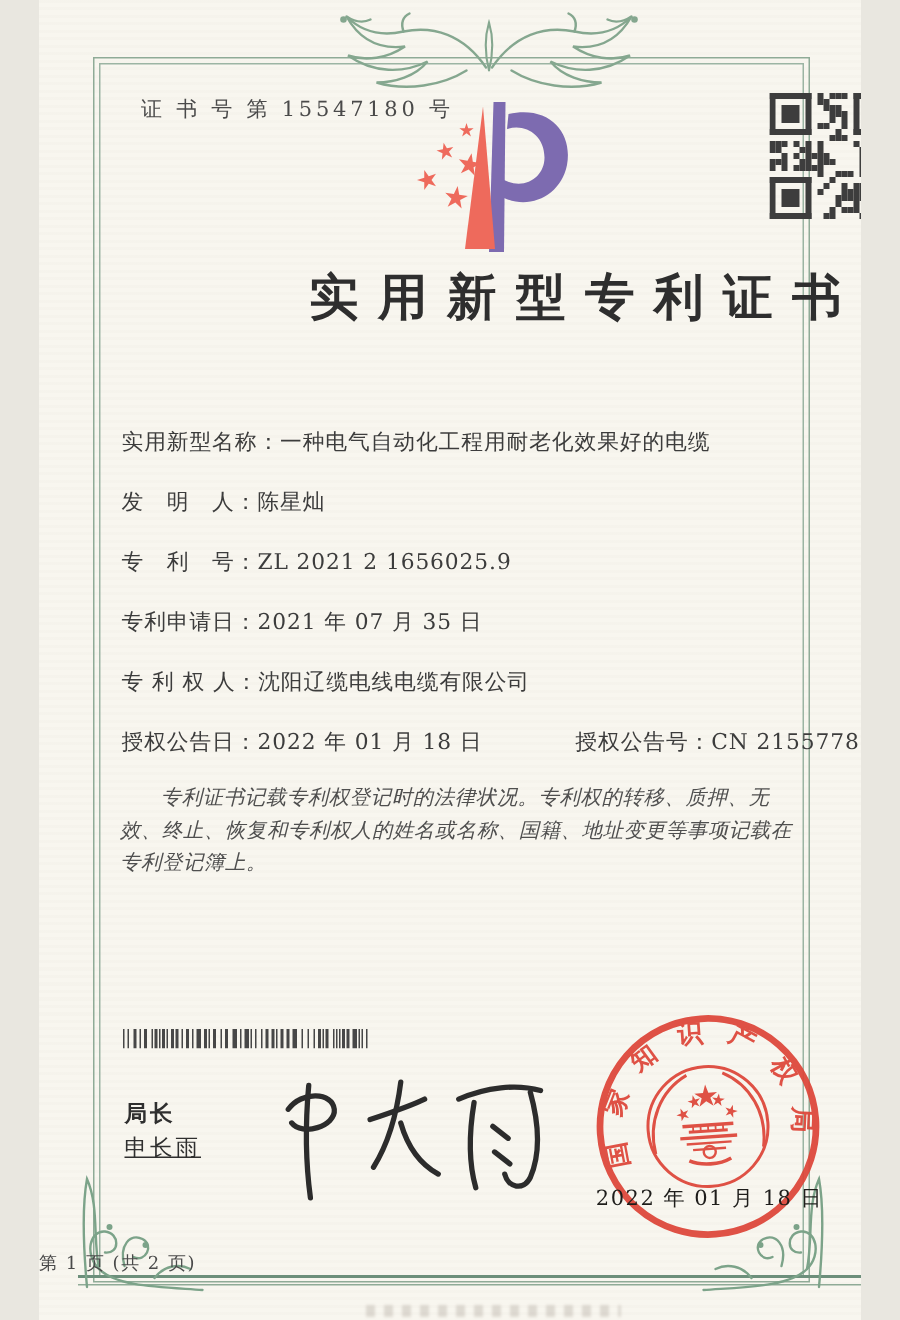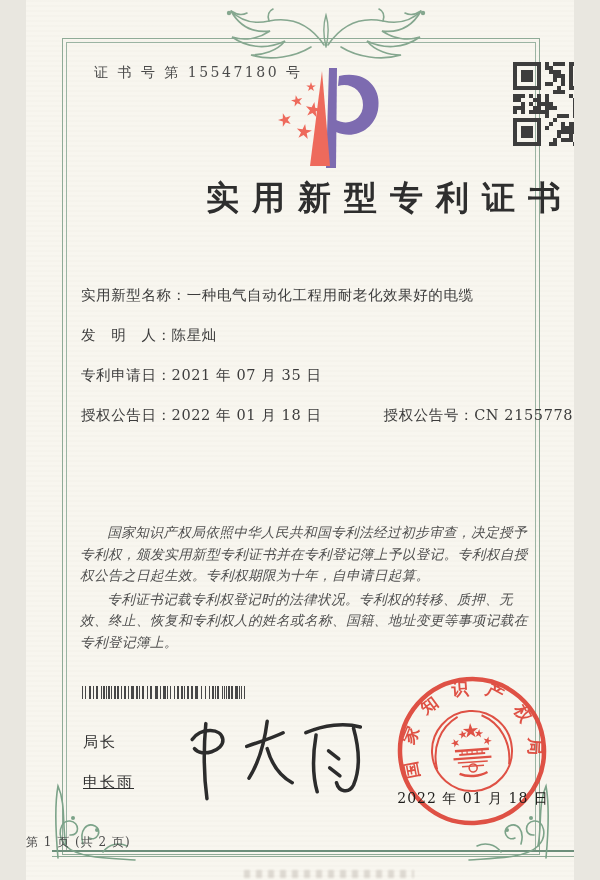--- a/index.html
+++ b/index.html
@@ -32,21 +32,21 @@
   .frow.combined{display:flex;margin-top:16px;}
   .frow.combined .pair2{margin-left:62px;}
   
   .paras{position:absolute;left:54px;right:41px;top:522px;}
   .paras p{margin:0 0 2px;font-size:13.6px;line-height:21.6px;font-style:italic;
     color:#4f4f4f;text-indent:2em;letter-spacing:0.4px;}
   
   .barcode{position:absolute;left:56px;top:686px;width:168px;height:13px;}
   
   .signer{position:absolute;left:57px;top:733px;font-family:"DejaVu Sans","Liberation Sans",sans-serif;}
-  .signer .role{font-size:15px;color:#2f2f2f;margin-bottom:21px;letter-spacing:2px;}
+  .signer .role{font-size:15px;color:#2f2f2f;margin-bottom:4px;letter-spacing:2px;font-weight:bold;}
   .signer .name{font-size:15px;color:#2f2f2f;letter-spacing:2px;text-decoration:underline;}
   .signature{position:absolute;left:142px;top:710px;width:212px;height:100px;}
   
   .seal{position:absolute;left:360px;top:665px;width:172px;height:172px;transform:rotate(-4deg);opacity:0.92;}
   .seal-date{position:absolute;left:362px;top:790px;width:170px;text-align:center;
     font-size:14px;color:#1e1d1b;letter-spacing:1px;z-index:5;}
   
   .footer{position:absolute;left:0;right:0;top:834px;text-align:left;font-size:12px;color:#4a4a4a;letter-spacing:1px;}
   .ghost{position:absolute;left:218px;top:870px;width:170px;height:8px;opacity:0.28;filter:blur(1px);
     background:repeating-linear-gradient(to right,#9a8f85 0 6px, transparent 6px 12px);}
@@ -256,34 +256,39 @@
   <div class="title">实用新型专利证书</div>
 
   <div class="fields">
     <div class="frow">
       <span class="flabel">实用新型名称：</span><span class="fvalue">一种电气自动化工程用耐老化效果好的电缆</span>
     </div>
     <div class="frow">
       <span class="flabel">发　明　人：</span><span class="fvalue">陈星灿</span>
     </div>
     <div class="frow">
+      <span class="flabel">专　利　号：</span><span class="fvalue">ZL 2021 2 1656025.9</span>
+    </div>
+    <div class="frow">
       <span class="flabel">专利申请日：</span><span class="fvalue">2021 年 07 月 35 日</span>
+    </div>
+    <div class="frow">
+      <span class="flabel">专 利 权 人：</span><span class="fvalue">沈阳辽缆电线电缆有限公司</span>
     </div>
     <div class="frow combined">
       <span class="pair1">
         <span class="flabel">授权公告日：</span><span class="fvalue">2022 年 01 月 18 日</span>
       </span>
       <span class="pair2">
         <span class="flabel">授权公告号：</span><span class="fvalue">CN 215577800 U</span>
       </span>
     </div>
   </div>
 
   <div class="paras">
-    <p>国家知识产权局依照中华人民共和国专利法经过初步审查，决定授予专利权，颁发实用新型专利证书并在专利登记簿上予以登记。专利权自授权公告之日起生效。专利权期限为十年，自申请日起算。</p>
     <p>专利证书记载专利权登记时的法律状况。专利权的转移、质押、无效、终止、恢复和专利权人的姓名或名称、国籍、地址变更等事项记载在专利登记簿上。</p>
   </div>
 
   <svg class="barcode" id="barcode-svg" viewBox="0 0 168 13" preserveAspectRatio="none">
       <rect x="0" y="0" width="1" height="13" fill="#474747"></rect>
       <rect x="3" y="0" width="1" height="13" fill="#474747"></rect>
       <rect x="7" y="0" width="2" height="13" fill="#474747"></rect>
       <rect x="11" y="0" width="1" height="13" fill="#474747"></rect>
       <rect x="14" y="0" width="2" height="13" fill="#474747"></rect>
       <rect x="19" y="0" width="1" height="13" fill="#474747"></rect>

